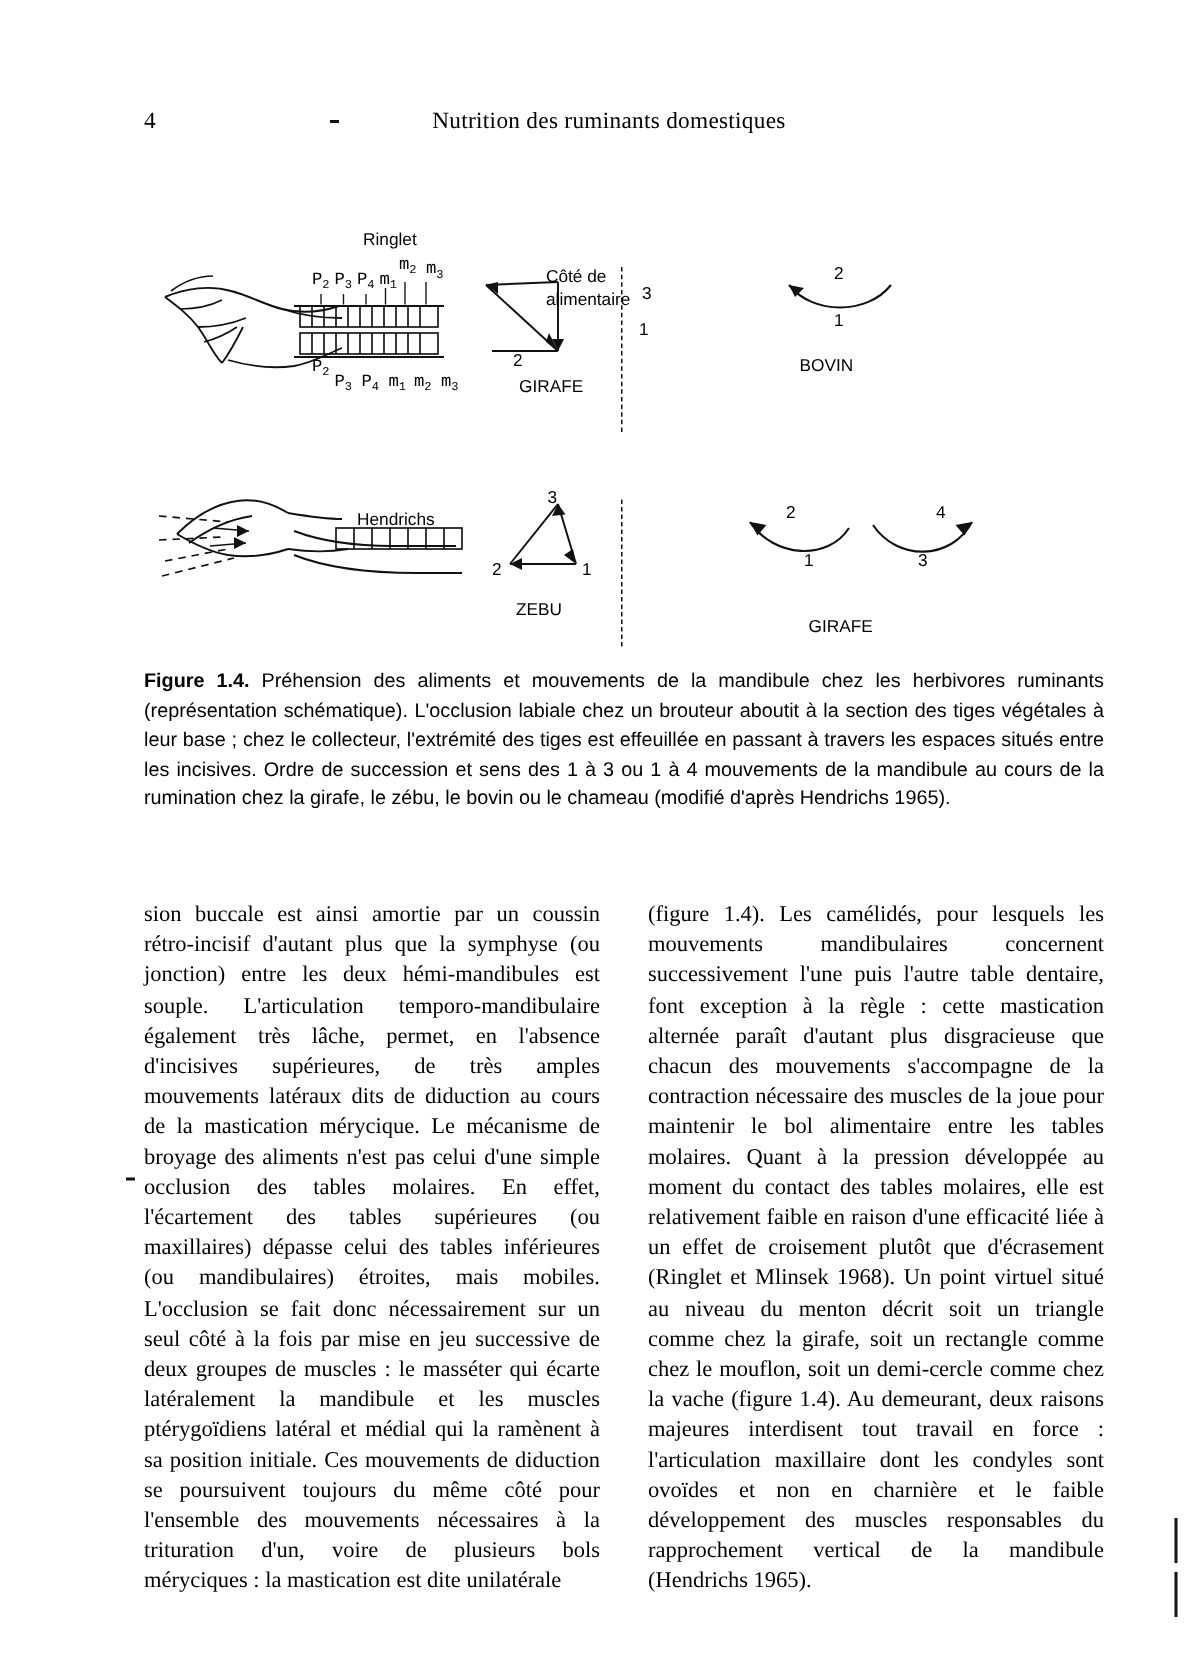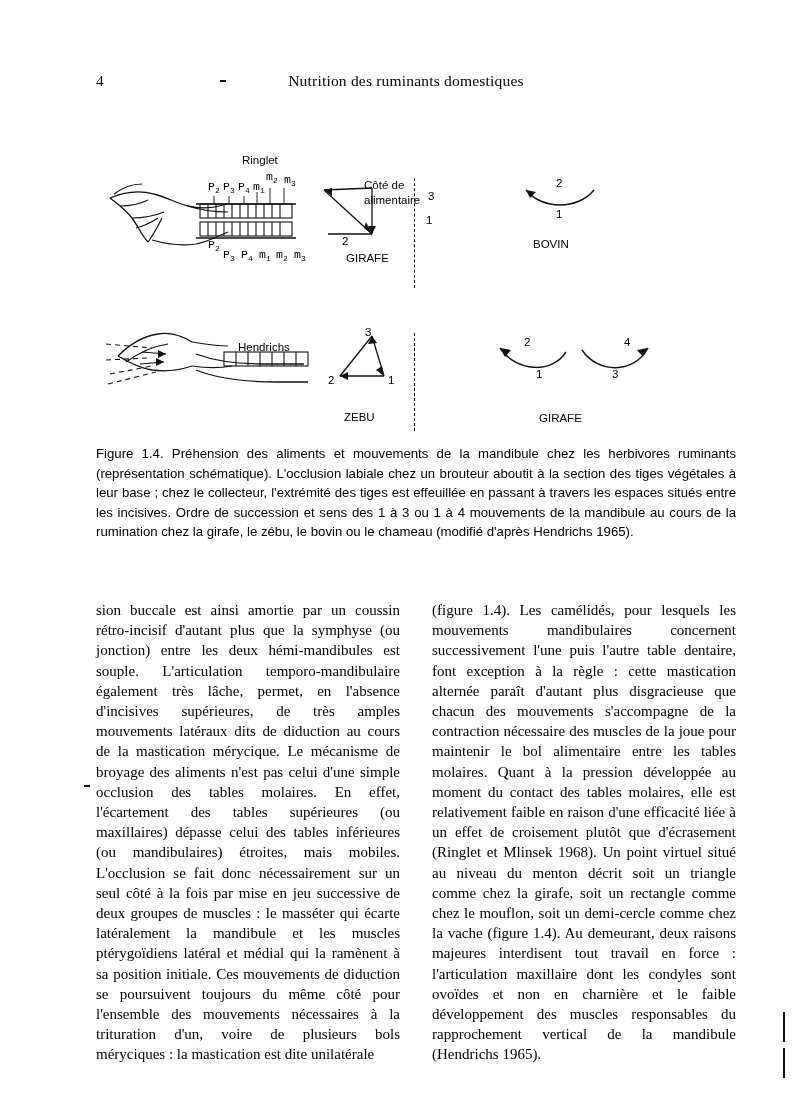--- a/index.html
+++ b/index.html
@@ -91,21 +91,21 @@
     top: 444px;
     left: 96px;
     width: 640px;
     font-family: "Liberation Sans", sans-serif;
     font-size: 13.2px;
     line-height: 19.6px;
     text-align: justify;
     color: #000;
   }
   .caption b {
-    font-weight: normal;
+    font-weight: bold;
   }
 
   
   .columns {
     position: absolute;
     top: 600px;
     left: 96px;
     width: 640px;
     height: 440px;
   }
@@ -267,21 +267,21 @@
     <div class="dashed-v" style="left:318px; top:30px; height:110px;"></div>
     <div class="dashed-v" style="left:318px; top:185px; height:98px;"></div>
 
     <div class="fig-label" style="left:146px; top:6px;">Ringlet</div>
     <div class="fig-label" style="left:142px; top:193px;">Hendrichs</div>
 
     <div class="fig-label" style="left:268px; top:31px;">Côté de</div>
     <div class="fig-label" style="left:268px; top:46px;">alimentaire</div>
 
     <div class="fig-label" style="left:250px; top:104px;">GIRAFE</div>
-    <div class="fig-label" style="left:248px; top:253px;margin-top:10px;">ZEBU</div>
+    <div class="fig-label" style="left:248px; top:253px;">ZEBU</div>
     <div class="fig-label" style="left:437px; top:90px;">BOVIN</div>
     <div class="fig-label" style="left:443px; top:264px;">GIRAFE</div>
 
     <div class="fig-label" style="left:332px; top:42px;">3</div>
     <div class="fig-label" style="left:246px; top:87px;">2</div>
     <div class="fig-label" style="left:330px; top:66px;">1</div>
 
     <div class="fig-label" style="left:269px; top:178px;">3</div>
     <div class="fig-label" style="left:232px; top:226px;">2</div>
     <div class="fig-label" style="left:292px; top:226px;">1</div>

